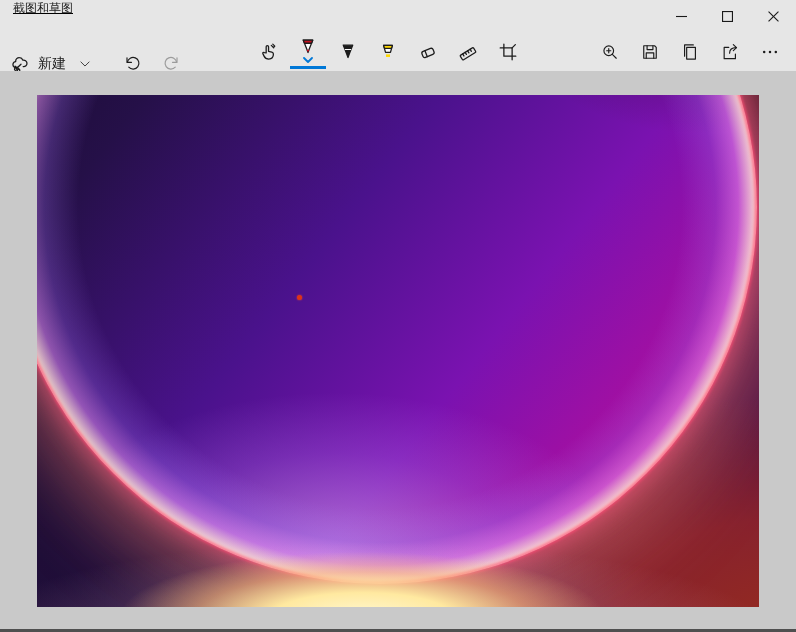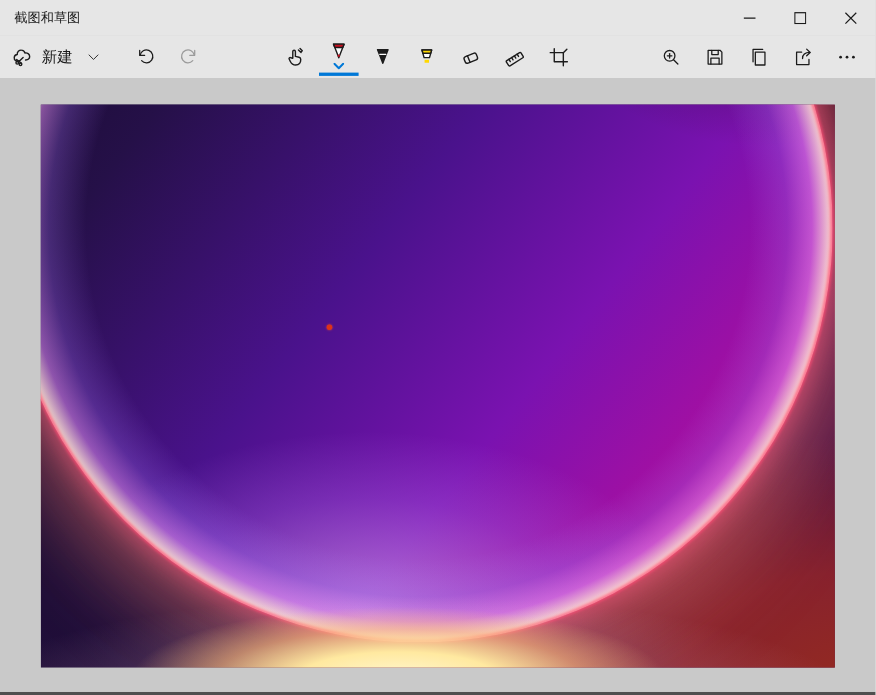--- a/index.html
+++ b/index.html
@@ -2,30 +2,30 @@
 <html><head>
 <meta charset="utf-8">
 <style>
   * { margin:0; padding:0; box-sizing:border-box; }
   html,body { width:796px; height:632px; overflow:hidden;
     font-family:"Liberation Sans","DejaVu Sans",sans-serif; }
   .window { width:796px; height:632px; display:flex; flex-direction:column;
     background:#c9c9c9; border-bottom:3px solid #4f4f4f; }
 
   
-  .titlebar { height:32px; background:#e6e6e6; display:flex; align-items:center;
-    flex:0 0 auto; }
+  .titlebar { height:32px; background:#e6e6e6; display:flex; 
+    flex:0 0 auto;text-decoration:underline; }
   .title { font-size:12px; color:#1a1a1a; padding-left:13px; flex:1; }
   .winbtn { width:46px; height:32px; display:flex; align-items:center;
     justify-content:center; background:transparent; border:none; cursor:default; }
   .winbtn svg { stroke:#1a1a1a; stroke-width:1; fill:none; }
 
   
   .toolbar { height:39px; background:#e6e6e6; position:relative; flex:0 0 auto; }
-  .tb-left { position:absolute; left:6px; top:0; height:39px; display:flex;
+  .tb-left { position:absolute; left:6px; top:12px; height:39px; display:flex;
     align-items:flex-end; }
   .tb-center { position:absolute; left:248px; top:0; height:39px; display:flex; }
   .tb-right { position:absolute; right:6px; top:0; height:39px; display:flex; }
   .tool-btn { width:40px; height:39px; background:transparent; border:none;
     display:flex; align-items:center; justify-content:center; position:relative;
     cursor:default; }
   .tool-btn svg { stroke:#1c1c1c; fill:none; stroke-width:1.4;
     stroke-linecap:round; stroke-linejoin:round; }
   .tool-btn.disabled svg { stroke:#9b9b9b; }
   .new-label { font-size:14px; color:#1a1a1a; background:transparent; border:none;

